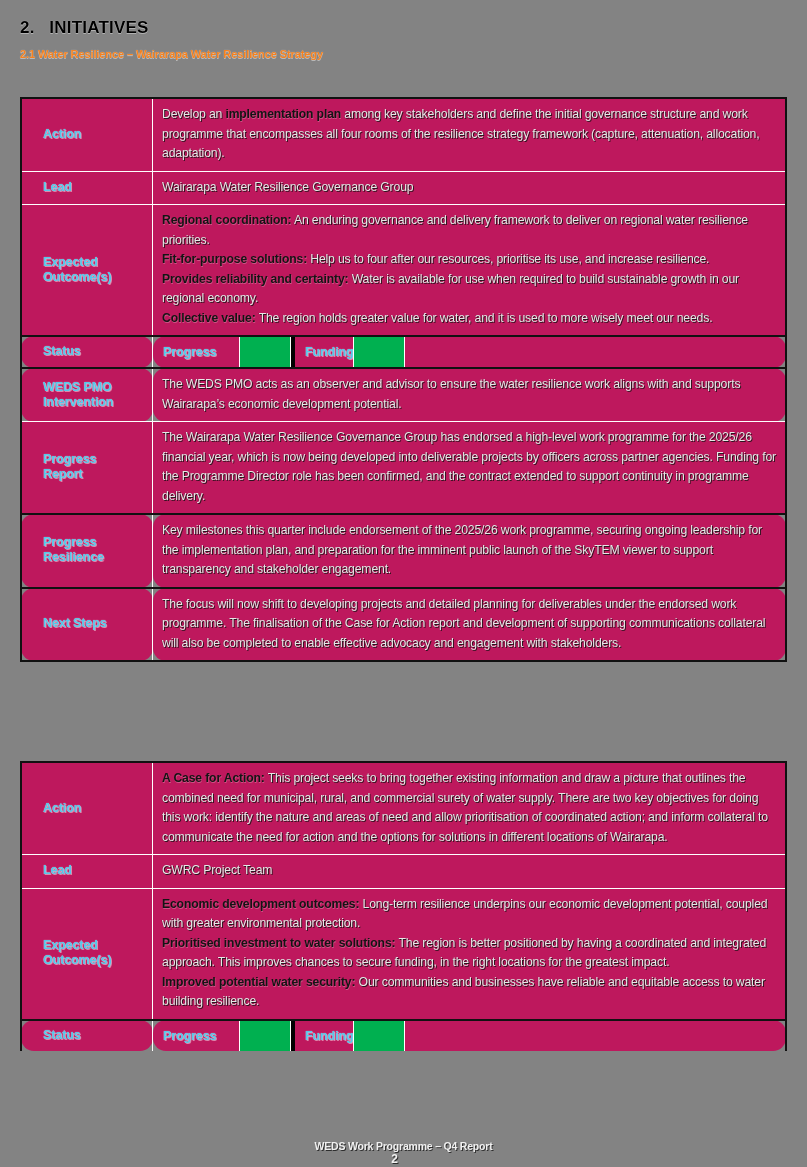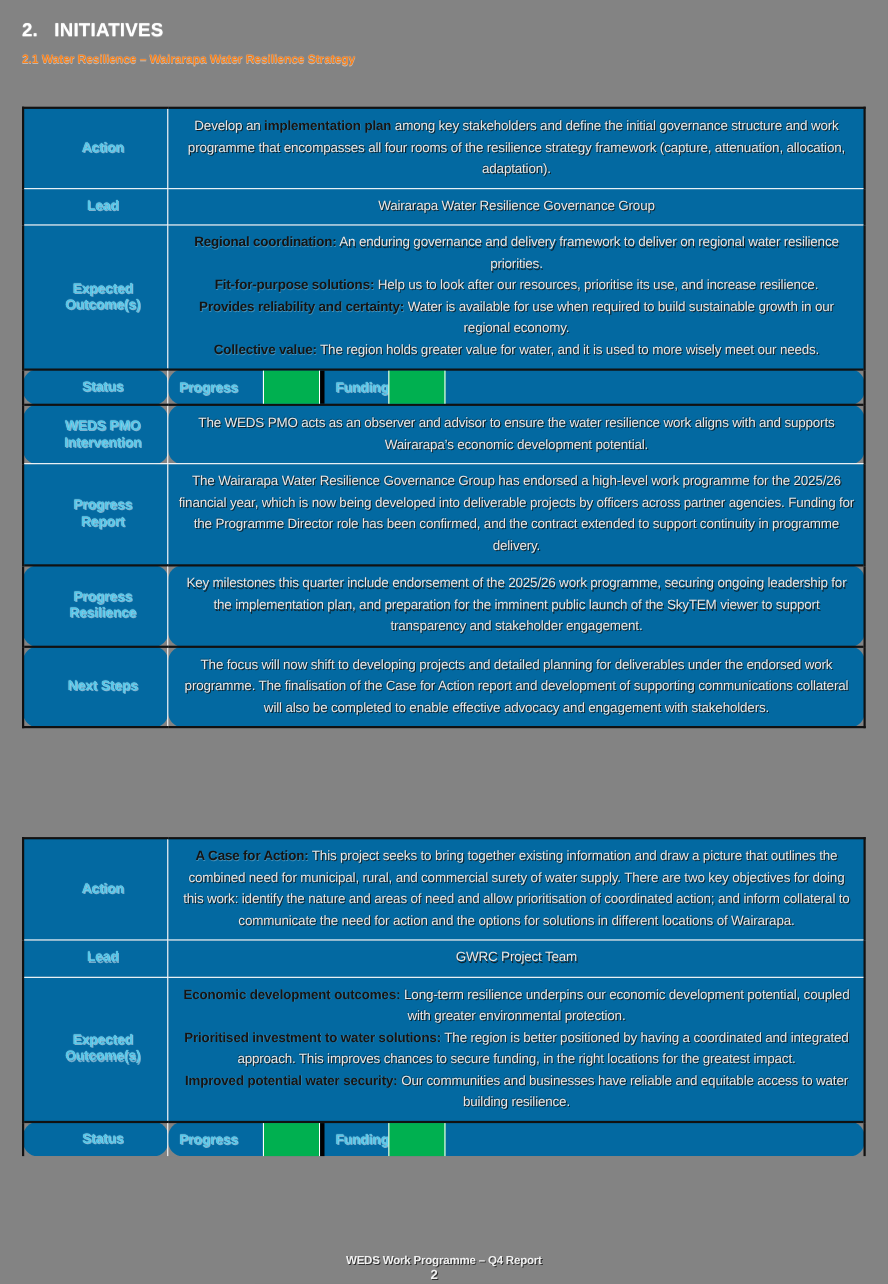--- a/index.html
+++ b/index.html
@@ -24,21 +24,21 @@
   }
   .headings {
     position: absolute;
     left: 20px;
     top: 18px;
     width: 760px;
   }
   .h-main {
     font-size: 17px;
     font-weight: bold;
-    color: #ffffff;
+    color: #000000;
     letter-spacing: 0.2px;
     text-shadow: 0 0 1px rgba(255,255,255,0.55), 0 1px 0 rgba(255,255,255,0.35);
     line-height: 20px;
     margin: 0 0 7px 0;
     white-space: pre;
   }
   .h-sub {
     font-size: 11px;
     font-weight: bold;
     color: #f58220;
@@ -58,22 +58,21 @@
     table-layout: fixed;
     background: #838383;
   }
   .tbl.t1 { top: 97px; }
   .tbl.t2 { top: 761px; }
 
   .tbl td {
     border: 1px solid #ffffff;
     vertical-align: middle;
     padding: 6px 8px 7px 9px;
-    background: #0369a1;
-    text-align: center;
+    background: #be185d;
   }
   .tbl tr.outer-top td { border-top: 2px solid #111111; }
   .tbl tr.outer-bottom td { border-bottom: 2px solid #111111; }
   .tbl td.lbl {
     border-left: 2px solid #111111;
   }
   .tbl td.bdy, .tbl td.statuscell {
     border-right: 2px solid #111111;
   }
   .tbl tr.thickline td { border-top: 2px solid #111111; border-radius: 13px; }
@@ -184,21 +183,21 @@
         <td class="bdy">Wairarapa Water Resilience Governance Group</td>
       </tr>
 
       <tr>
         <td class="lbl">
           <span>Expected</span><br>
           <span>Outcome(s)</span>
         </td>
         <td class="bdy">
           <p class="para"><b>Regional coordination:</b><span> An enduring governance and delivery framework to deliver on regional water resilience priorities.</span></p>
-          <p class="para" style="margin-top:0"><b>Fit-for-purpose solutions:</b><span> Help us to look after our resources, prioritise its use, and increase resilience.</span></p>
+          <p class="para" style="margin-top:0"><b>Fit-for-purpose solutions:</b><span> Help us to four after our resources, prioritise its use, and increase resilience.</span></p>
           <p class="para" style="margin-top:0"><b>Provides reliability and certainty:</b><span> Water is available for use when required to build sustainable growth in our regional economy.</span></p>
           <p class="para" style="margin-top:0"><b>Collective value:</b><span> The region holds greater value for water, and it is used to more wisely meet our needs.</span></p>
         </td>
       </tr>
 
       <tr class="thickline">
         <td class="lbl">Status</td>
         <td class="statuscell">
           <div class="statusrow">
             <div class="st-label progress">Progress</div>

